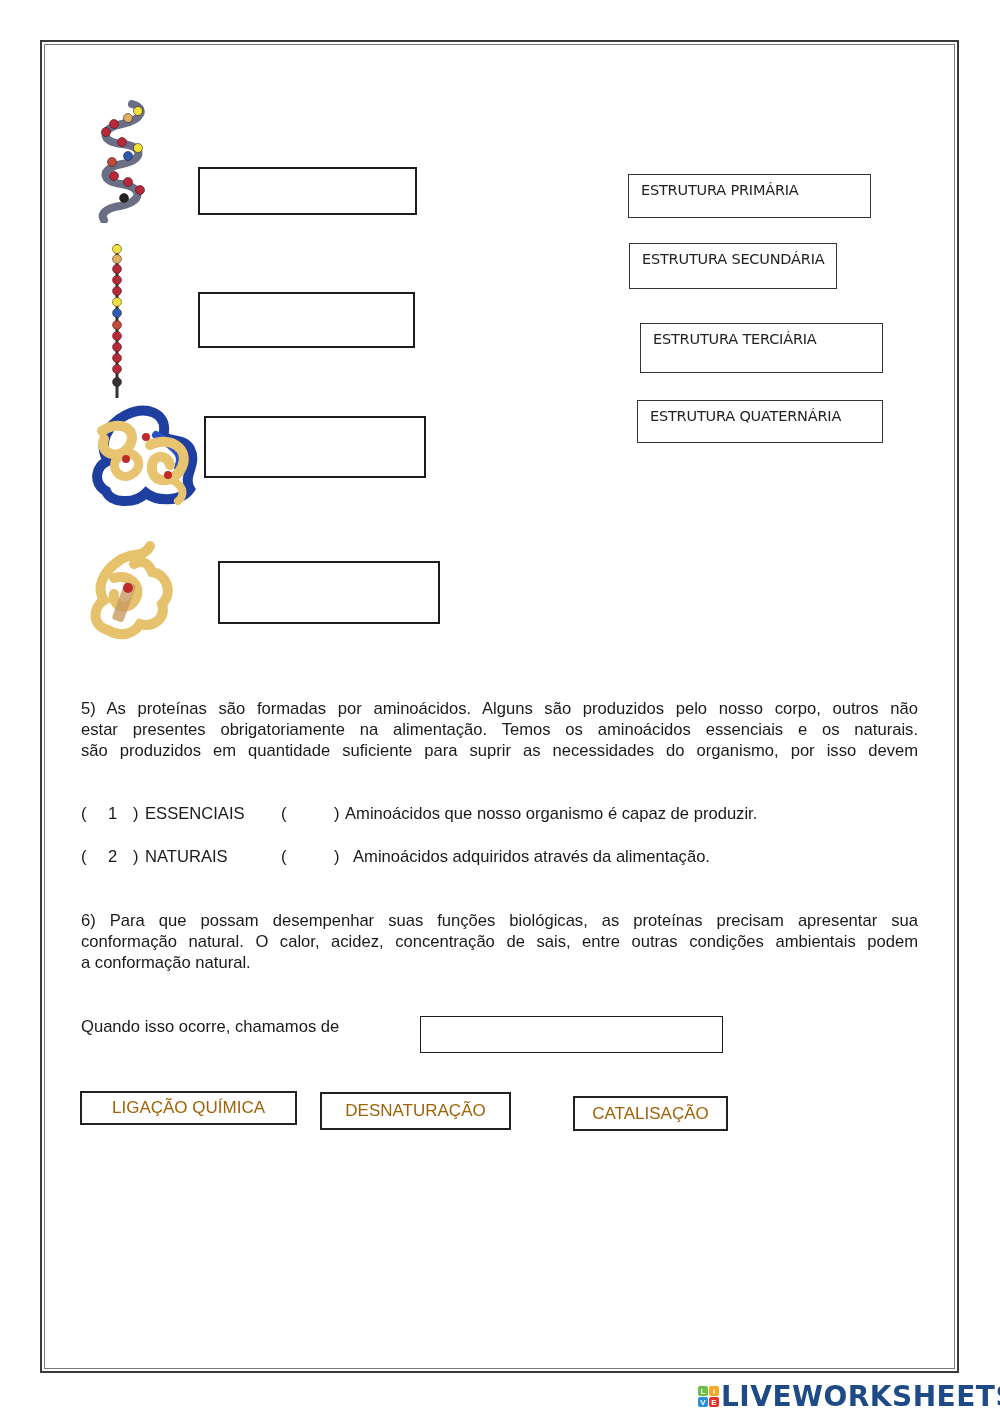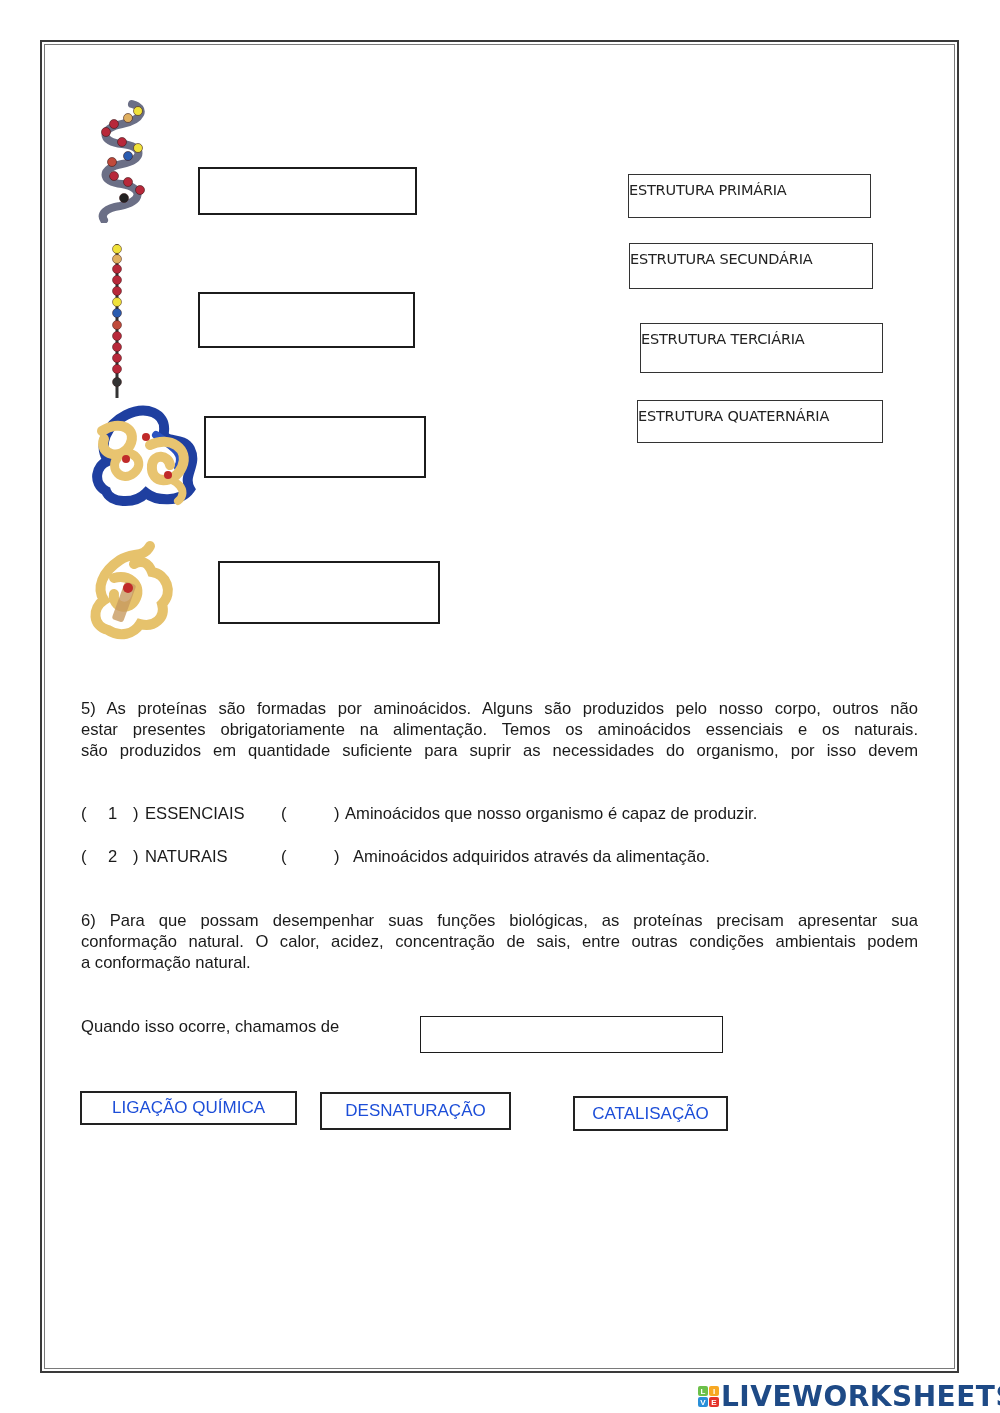--- a/index.html
+++ b/index.html
@@ -13,33 +13,33 @@
     .page-border::after {
       content: ""; position: absolute; left: 2px; top: 2px; right: 2px; bottom: 2px;
       border: 1px solid #7a7a7a;
     }
 
     .abs { position: absolute; }
     .answer-box { position: absolute; border: 2px solid #1c1c1c; background: #fff; }
     .label-box {
       position: absolute; border: 1.5px solid #333; background: #fff;
       font-family: "DejaVu Sans", sans-serif; font-size: 14.5px; color: #222;
-      padding: 7px 0 0 0; letter-spacing: -0.2px;
+      padding: 7px 0 0 12px; letter-spacing: -0.2px;
     }
 
     .para {
       position: absolute; left: 81px; width: 837px;
       font-size: 16.6px; line-height: 21px; text-align: justify; color: #1a1a1a;
     }
     .para .last { text-align: left; }
     .rel-row { position: absolute; font-size: 16.6px; line-height: 20px; color: #1a1a1a; white-space: pre; }
 
     .option-box {
       position: absolute; border: 2px solid #222; background: #fff;
-      font-size: 17px; color: #1d4ed8; display: flex; align-items: center; justify-content: center;
+      font-size: 17px; color: #a16207; display: flex; align-items: center; justify-content: center;
     }
 
     .logo { position: absolute; left: 698px; top: 1380px; display: flex; align-items: center; }
     .logo-icon { display: grid; grid-template-columns: 10px 10px; grid-template-rows: 10px 10px; gap: 1px; margin-right: 2px; }
     .logo-icon span { font-size: 8px; font-weight: bold; color: #fff; display: flex; align-items: center; justify-content: center; border-radius: 2px; }
     .logo-text { font-size: 28px; font-weight: bold; color: #1e4a86; letter-spacing: 0.5px; font-family: "DejaVu Sans", sans-serif; }
   </style>
 </head>
 <body>
 
@@ -104,21 +104,21 @@
   <rect x="34" y="44" width="12" height="40" rx="3" transform="rotate(20 40 64)" fill="#c79a60" opacity="0.8"></rect>
   <circle cx="44" cy="50" r="5" fill="#c02a2a"></circle>
 </svg>
 
 <div class="answer-box" style="left:198px;top:167px;width:219px;height:48px"></div>
 <div class="answer-box" style="left:198px;top:292px;width:217px;height:56px"></div>
 <div class="answer-box" style="left:204px;top:416px;width:222px;height:62px"></div>
 <div class="answer-box" style="left:218px;top:561px;width:222px;height:63px"></div>
 
 <div class="label-box" style="left:628px;top:174px;width:243px;height:44px">ESTRUTURA PRIMÁRIA</div>
-<div class="label-box" style="left:629px;top:243px;width:244px;height:46px">ESTRUTURA SECUNDÁRIA</div>
+<div class="label-box" style="left:629px;top:243px;width:208px;height:46px">ESTRUTURA SECUNDÁRIA</div>
 <div class="label-box" style="left:640px;top:323px;width:243px;height:50px">ESTRUTURA TERCIÁRIA</div>
 <div class="label-box" style="left:637px;top:400px;width:246px;height:43px">ESTRUTURA QUATERNÁRIA</div>
 
 <div class="para" style="top:698px">
   <div style="text-align-last:justify">5) As proteínas são formadas por aminoácidos. Alguns são produzidos pelo nosso corpo, outros não</div>
   <div style="text-align-last:justify">estar presentes obrigatoriamente na alimentação. Temos os aminoácidos essenciais e os naturais.</div>
   <div style="text-align-last:justify">são produzidos em quantidade suficiente para suprir as necessidades do organismo, por isso devem</div>
 </div>
 
 <div>

